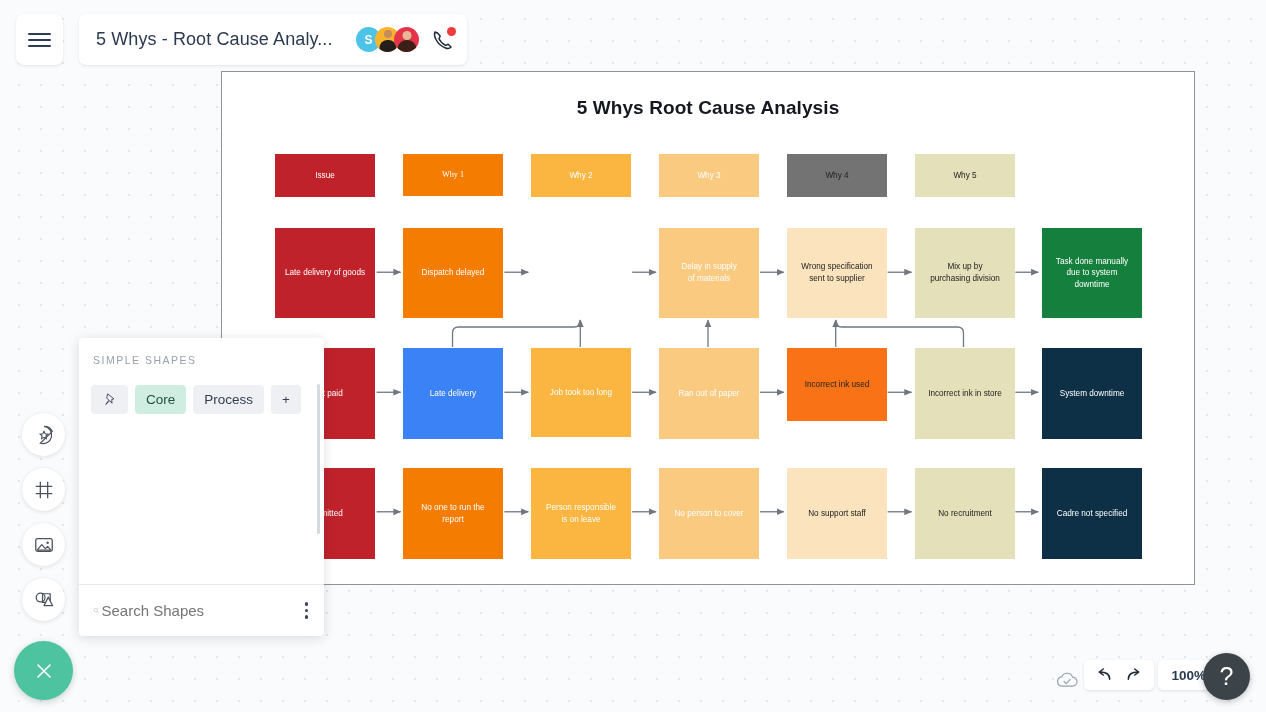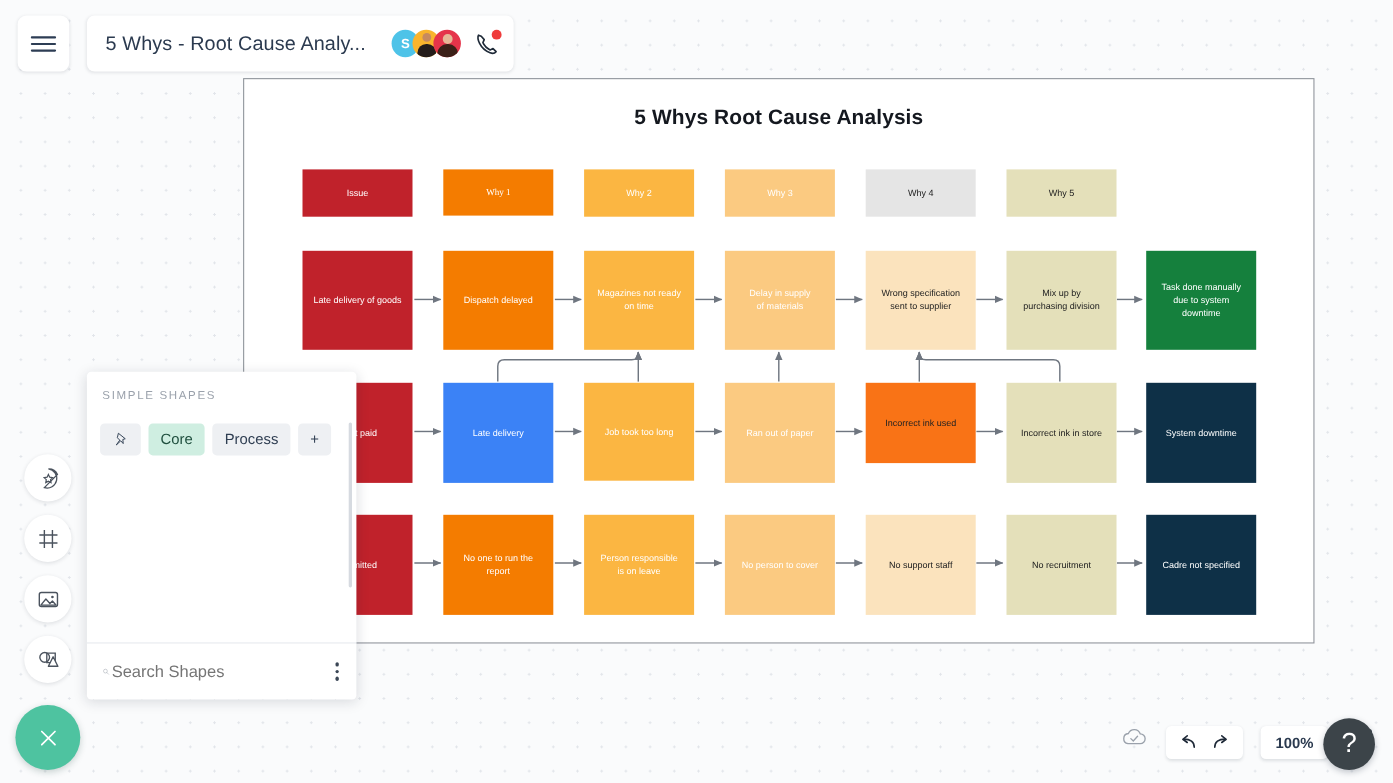--- a/index.html
+++ b/index.html
@@ -162,21 +162,21 @@
 
   
   .close-fab {
     position: absolute; left: 14px; bottom: 12px;
     width: 59px; height: 59px; border-radius: 50%;
     background: #4ec3a0; box-shadow: 0 2px 7px rgba(20,60,50,.22);
     display: flex; align-items: center; justify-content: center; cursor: pointer;
   }
   .bottom-right {
     position: absolute; right: 18px; bottom: 22px;
-    display: flex; align-items: flex-start; gap: 16px;
+    display: flex; align-items: flex-end; gap: 4px;
   }
   .undo-redo {
     background: #fff; border-radius: 5px; height: 30px;
     display: flex; align-items: center; gap: 10px; padding: 0 11px;
     box-shadow: 0 1px 3px rgba(20,30,50,.12);
   }
   .zoom-pill {
     background: #fff; border-radius: 5px; height: 30px;
     display: flex; align-items: center; padding: 0 13px;
     font-size: 13.5px; color: #2b3a4f; font-weight: 600;
@@ -252,26 +252,24 @@
           <path d="M359,276 L359,249" marker-end="url(#ah)"></path>
           <path d="M487,276 L487,249" marker-end="url(#ah)"></path>
           <path d="M615,276 L615,249" marker-end="url(#ah)"></path>
           <path d="M743,276 L743,262 Q743,256 737,256 L621,256 Q615,256 615,250 L615,249" marker-end="url(#ah)"></path>
         </g>
     </svg>
   <div class="node" style="left: 53px; top: 82px; width: 100px; height: 43px; background: rgb(192, 34, 43); color: rgb(255, 255, 255);">Issue</div>
       <div class="node" style="left: 181px; top: 82px; width: 100px; height: 42px; background: rgb(244, 124, 0); color: rgb(255, 255, 255); font-family: Liberation Serif, serif;">Why 1</div>
       <div class="node" style="left: 309px; top: 82px; width: 100px; height: 43px; background: rgb(251, 182, 66); color: rgb(255, 255, 255);">Why 2</div>
       <div class="node" style="left: 437px; top: 82px; width: 100px; height: 43px; background: rgb(251, 202, 129); color: rgb(255, 255, 255);">Why 3</div>
-      <div class="node" style="left: 565px; top: 82px; width: 100px; height: 43px; background: #e5e5e5; color: rgb(34, 34, 34);">Why 4</div>
+      <div class="node" style="left: 565px; top: 82px; width: 100px; height: 43px; background: #737373; color: rgb(34, 34, 34);">Why 4</div>
       <div class="node" style="left: 693px; top: 82px; width: 100px; height: 43px; background: rgb(228, 224, 186); color: rgb(34, 34, 34);">Why 5</div>
       <div class="node" style="left: 53px; top: 156px; width: 100px; height: 90px; background: rgb(192, 34, 43); color: rgb(255, 255, 255);">Late delivery of goods</div>
       <div class="node" style="left: 181px; top: 156px; width: 100px; height: 90px; background: rgb(244, 124, 0); color: rgb(255, 255, 255);">Dispatch delayed</div>
-      <div class="node" style="left: 309px; top: 156px; width: 100px; height: 90px; background: rgb(251, 182, 66); color: rgb(255, 255, 255);">Magazines not ready
-on time</div>
       <div class="node" style="left: 437px; top: 156px; width: 100px; height: 90px; background: rgb(251, 202, 129); color: rgb(255, 255, 255);">Delay in supply
 of materials</div>
       <div class="node" style="left: 565px; top: 156px; width: 100px; height: 90px; background: rgb(251, 227, 189); color: rgb(34, 34, 34);">Wrong specification
 sent to supplier</div>
       <div class="node" style="left: 693px; top: 156px; width: 100px; height: 90px; background: rgb(228, 224, 186); color: rgb(34, 34, 34);">Mix up by
 purchasing division</div>
       <div class="node" style="left: 820px; top: 156px; width: 100px; height: 90px; background: #15803d; color: rgb(255, 255, 255);">Task done manually
 due to system
 downtime</div>
       <div class="node" style="left: 53px; top: 276px; width: 100px; height: 91px; background: rgb(192, 34, 43); color: rgb(255, 255, 255);">s not paid</div>

